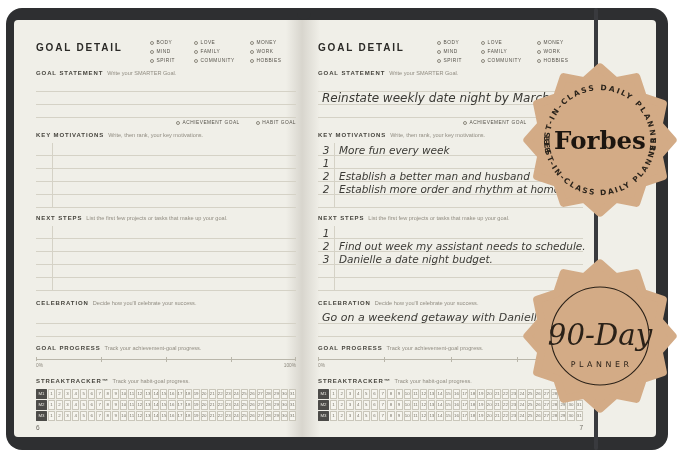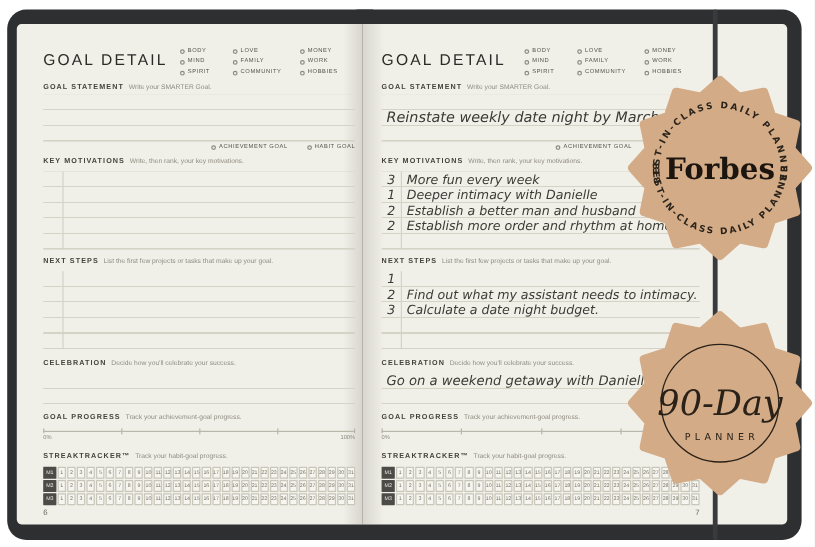--- a/index.html
+++ b/index.html
@@ -25,21 +25,21 @@
   .band{position:absolute; left:594px; top:8px; width:4px; height:442px;
         background:#393a3e; border-radius:2px; z-index:4;}
 
   
   .content{position:absolute; top:10px; z-index:2;}
   .content-left{left:22px; width:260px;}
   .content-right{left:16px; width:265px;}
 
   .page-header{display:flex; justify-content:space-between; align-items:flex-start;
         margin-top:8px; height:32px;}
-  .page-title{font-size:13px; font-weight:400; letter-spacing:1.8px; color:var(--ink); padding-top:4px;text-align:center;}
+  .page-title{font-size:10px; font-weight:700; letter-spacing:1.8px; color:var(--ink); padding-top:4px;text-align:center;}
   .cats{display:grid; grid-template-columns:44px 56px 46px; grid-template-rows:repeat(3,9px);
         grid-auto-flow:column; align-items:center;}
   .cat{display:flex; align-items:center; gap:2.5px;}
   .cb{width:4px; height:4px; border:0.6px solid #8d897e; border-radius:50%; flex:none; background:transparent;}
   .cat-label{font-size:4.8px; letter-spacing:0.5px; color:#56534b; white-space:nowrap;}
 
   .sec-label{display:flex; align-items:baseline; gap:4px; height:9px;}
   .lbl{font-size:6px; font-weight:700; letter-spacing:0.9px; color:var(--label); white-space:nowrap;}
   .hint{font-size:5.6px; color:var(--muted); white-space:nowrap;}
 
@@ -439,21 +439,20 @@
         <div class="gap2"></div>
         <div class="lines ruled">
 
             <div class="hand-row">
               <span class="hand hand-rank">3</span>
               <span class="hand hand-text">More fun every week</span>
             </div>
 
             <div class="hand-row">
               <span class="hand hand-rank">1</span>
-              <span class="hand hand-text">Deeper intimacy with Danielle</span>
             </div>
 
             <div class="hand-row">
               <span class="hand hand-rank">2</span>
               <span class="hand hand-text">Establish a better man and husband</span>
             </div>
 
             <div class="hand-row">
               <span class="hand hand-rank">2</span>
               <span class="hand hand-text">Establish more order and rhythm at home</span>
@@ -468,26 +467,26 @@
         </div>
         <div class="gap2"></div>
         <div class="lines ruled">
 
             <div class="hand-row">
               <span class="hand hand-rank">1</span>
             </div>
 
             <div class="hand-row">
               <span class="hand hand-rank">2</span>
-              <span class="hand hand-text">Find out what my assistant needs to intimacy.</span>
+              <span class="hand hand-text">Find out week my assistant needs to schedule.</span>
             </div>
 
             <div class="hand-row">
               <span class="hand hand-rank">3</span>
-              <span class="hand hand-text">Calculate a date night budget.</span>
+              <span class="hand hand-text">Danielle a date night budget.</span>
             </div>
           </div>
       </div>
 
       <div class="mt-cel">
         <div class="sec-label">
           <span class="lbl">CELEBRATION</span>
           <span class="hint">Decide how you'll celebrate your success.</span>
         </div>
         <div class="gap2"></div>

